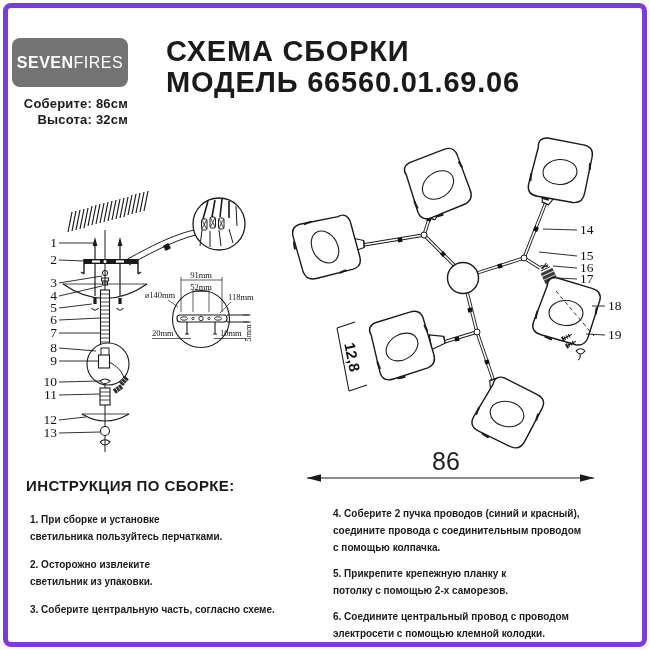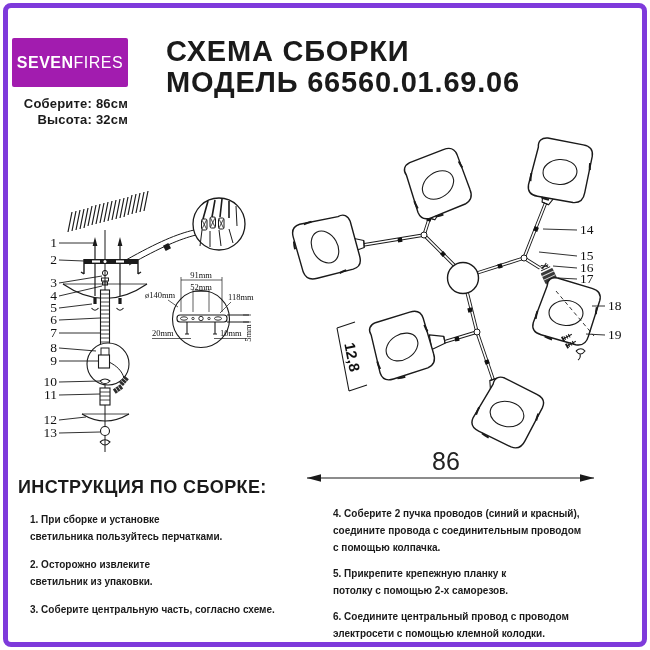--- a/index.html
+++ b/index.html
@@ -7,41 +7,41 @@
   .page {
     position:relative; width:650px; height:650px; background:#fff;
     font-family:"Liberation Sans", sans-serif; color:var(--ink); overflow:hidden;
   }
   .frame {
     position:absolute; inset:3px; border:5px solid var(--accent);
     border-radius:8px; pointer-events:none;
   }
   .logo {
     position:absolute; left:12px; top:38px; width:116px; height:49px;
-    background:#a21caf; color:#fff; display:flex; align-items:center; justify-content:center;
-    font-size:16px; letter-spacing:.5px; border-radius:2px;
+    background:#737373; color:#fff; display:flex; align-items:center; justify-content:center;
+    font-size:16px; letter-spacing:.5px; border-radius:8px;
   }
   .logo .b { font-weight:800; }
   .logo .r { font-weight:400; }
   .specs {
     position:absolute; left:6px; top:96px; width:122px; text-align:right;
     font-size:13px; line-height:16px; font-weight:600; letter-spacing:.2px;
   }
   .title {
     position:absolute; left:166px; top:36px; font-size:29px; font-weight:700;
     line-height:31px; letter-spacing:.8px; white-space:pre-line;
   }
   .diagram-svg { position:absolute; left:0; top:128px; }
   .ln { stroke:var(--ink); fill:none; }
   .callout { font-family:"Liberation Serif", serif; font-size:13.5px; fill:#111; }
   .dim { font-family:"Liberation Serif", serif; font-size:8.5px; fill:#111; }
   .bigdim { font-size:25px; font-weight:400; fill:#222; }
   .shadedim { font-size:15px; font-weight:600; fill:#111; }
   .instructions-heading {
-    position:absolute; left:18px; top:477px; font-size:18px; font-weight:800; letter-spacing:.4px;
+    position:absolute; left:26px; top:477px; font-size:15px; font-weight:800; letter-spacing:.4px;
   }
   .col { position:absolute; font-size:10px; line-height:17px; font-weight:600; }
   .col-left { left:30px; top:511px; width:300px; }
   .col-right { left:333px; top:505px; width:305px; }
   .instr-item { white-space:pre-line; margin-bottom:11px; }
   .col-right .instr-item { margin-bottom:9px; }
 </style>
 </head>
 <body>
 

